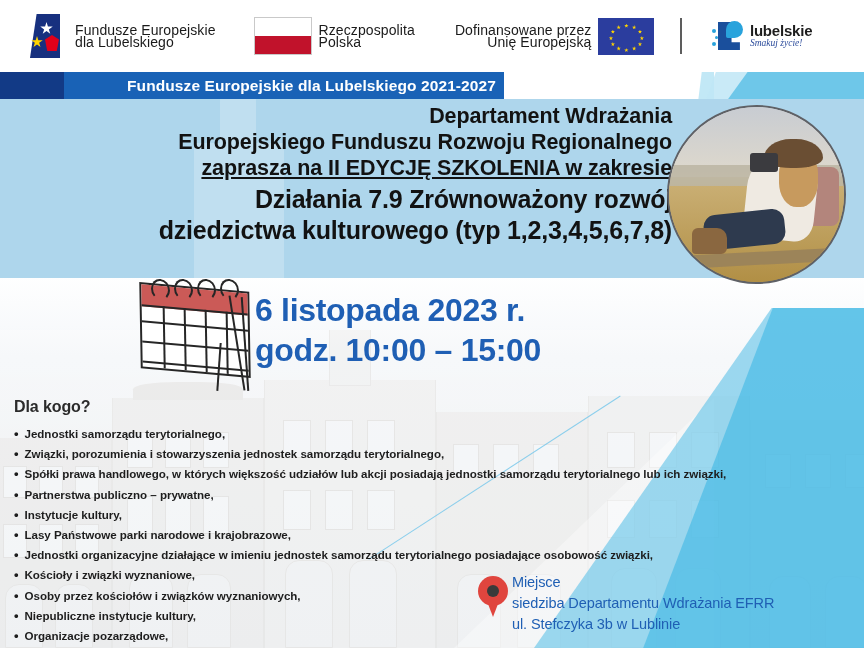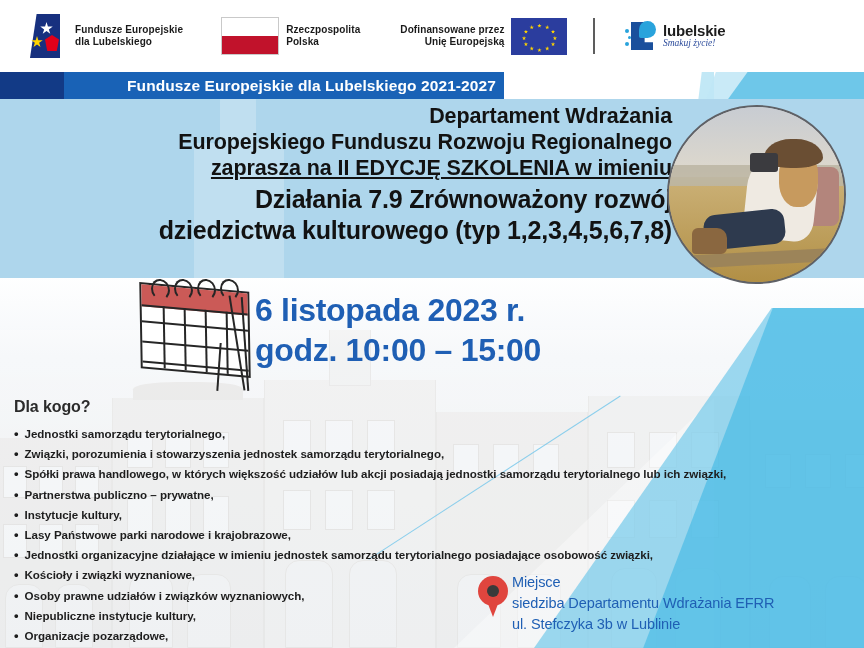--- a/index.html
+++ b/index.html
@@ -77,21 +77,21 @@
     position:absolute;top:0;left:0;width:864px;height:72px;
     background:#ffffff;display:flex;align-items:center;z-index:6;
   }
   .logoitem{display:flex;align-items:center;gap:7px;}
   .logo-fe{margin-left:22px;}
   .fe-mark{width:46px;height:44px;position:relative;}
   .fe-mark .b1{position:absolute;left:8px;top:0;width:30px;height:44px;background:#17307f;clip-path:polygon(22% 0,100% 0,100% 100%,0 100%);}
   .fe-mark .star-w{position:absolute;left:18px;top:8px;width:13px;height:13px;background:#fff;clip-path:polygon(50% 0,61% 35%,98% 35%,68% 57%,79% 91%,50% 70%,21% 91%,32% 57%,2% 35%,39% 35%);}
   .fe-mark .star-y{position:absolute;left:9px;top:22px;width:12px;height:12px;background:#ffd400;clip-path:polygon(50% 0,61% 35%,98% 35%,68% 57%,79% 91%,50% 70%,21% 91%,32% 57%,2% 35%,39% 35%);}
   .fe-mark .star-r{position:absolute;left:23px;top:21px;width:14px;height:16px;background:#e1001a;clip-path:polygon(50% 0,100% 28%,84% 100%,16% 100%,0 28%);}
-  .logo-txt{font-size:10px;font-weight:bold;color:#1a1a1a;line-height:12px;letter-spacing:.1px;}
+  .logo-txt{font-size:14px;font-weight:normal;color:#1a1a1a;line-height:12px;letter-spacing:.1px;}
 
   .logo-pl{margin-left:38px;}
   .pl-flag{width:56px;height:36px;border:1px solid #c9c9c9;background:linear-gradient(180deg,#ffffff 0 50%,#c1122b 50% 100%);}
 
   .logo-eu{margin-left:40px;}
   .eu-flag{width:56px;height:37px;background:#2b3d9e;position:relative;}
   .eu-star{position:absolute;width:4.5px;height:4.5px;background:#ffd400;clip-path:polygon(50% 0,61% 35%,98% 35%,68% 57%,79% 91%,50% 70%,21% 91%,32% 57%,2% 35%,39% 35%);}
   .eu-txt{text-align:right;}
 
   .divline{width:1.5px;height:36px;background:#5d5d5d;margin-left:26px;}
@@ -329,21 +329,21 @@
   <div class="ribbon">
     <div class="lft"></div>
     <div class="rgt">
       <span>Fundusze Europejskie dla Lubelskiego 2021-2027</span>
     </div>
   </div>
 
   <div class="titles">
     <div class="t1">Departament Wdrażania</div>
     <div class="t2">Europejskiego Funduszu Rozwoju Regionalnego</div>
-    <div class="t3">zaprasza na II EDYCJĘ SZKOLENIA w imieniu</div>
+    <div class="t3">zaprasza na II EDYCJĘ SZKOLENIA w zakresie</div>
     <div class="t4">Działania 7.9 Zrównoważony rozwój</div>
     <div class="t5">dziedzictwa kulturowego (typ 1,2,3,4,5,6,7,8)</div>
   </div>
 
   <div class="photocircle">
     <div class="pc-sky"></div>
     <div class="pc-hills"></div>
     <div class="pc-field"></div>
     <div class="pc-log"></div>
     <div class="pc-pack"></div>
@@ -385,21 +385,21 @@
   <div class="forwho">Dla kogo?</div>
   <ul class="bullets" id="bullets">
       <li>Jednostki samorządu terytorialnego,</li>
       <li>Związki, porozumienia i stowarzyszenia jednostek samorządu terytorialnego,</li>
       <li>Spółki prawa handlowego, w których większość udziałów lub akcji posiadają jednostki samorządu terytorialnego lub ich związki,</li>
       <li>Partnerstwa publiczno – prywatne,</li>
       <li>Instytucje kultury,</li>
       <li>Lasy Państwowe parki narodowe i krajobrazowe,</li>
       <li>Jednostki organizacyjne działające w imieniu jednostek samorządu terytorialnego posiadające osobowość związki,</li>
       <li>Kościoły i związki wyznaniowe,</li>
-      <li>Osoby prawne udziałów i związków wyznaniowych,</li>
+      <li>Osoby przez kościołów i związków wyznaniowych,</li>
       <li>Niepubliczne instytucje kultury,</li>
       <li>Organizacje pozarządowe,</li>
       <li>Podmioty ekonomii społecznej,</li>
     </ul>
 
   <div class="pin">
     <div class="tip"></div>
       <div class="head"></div>
       <div class="dot"></div>
   </div>

